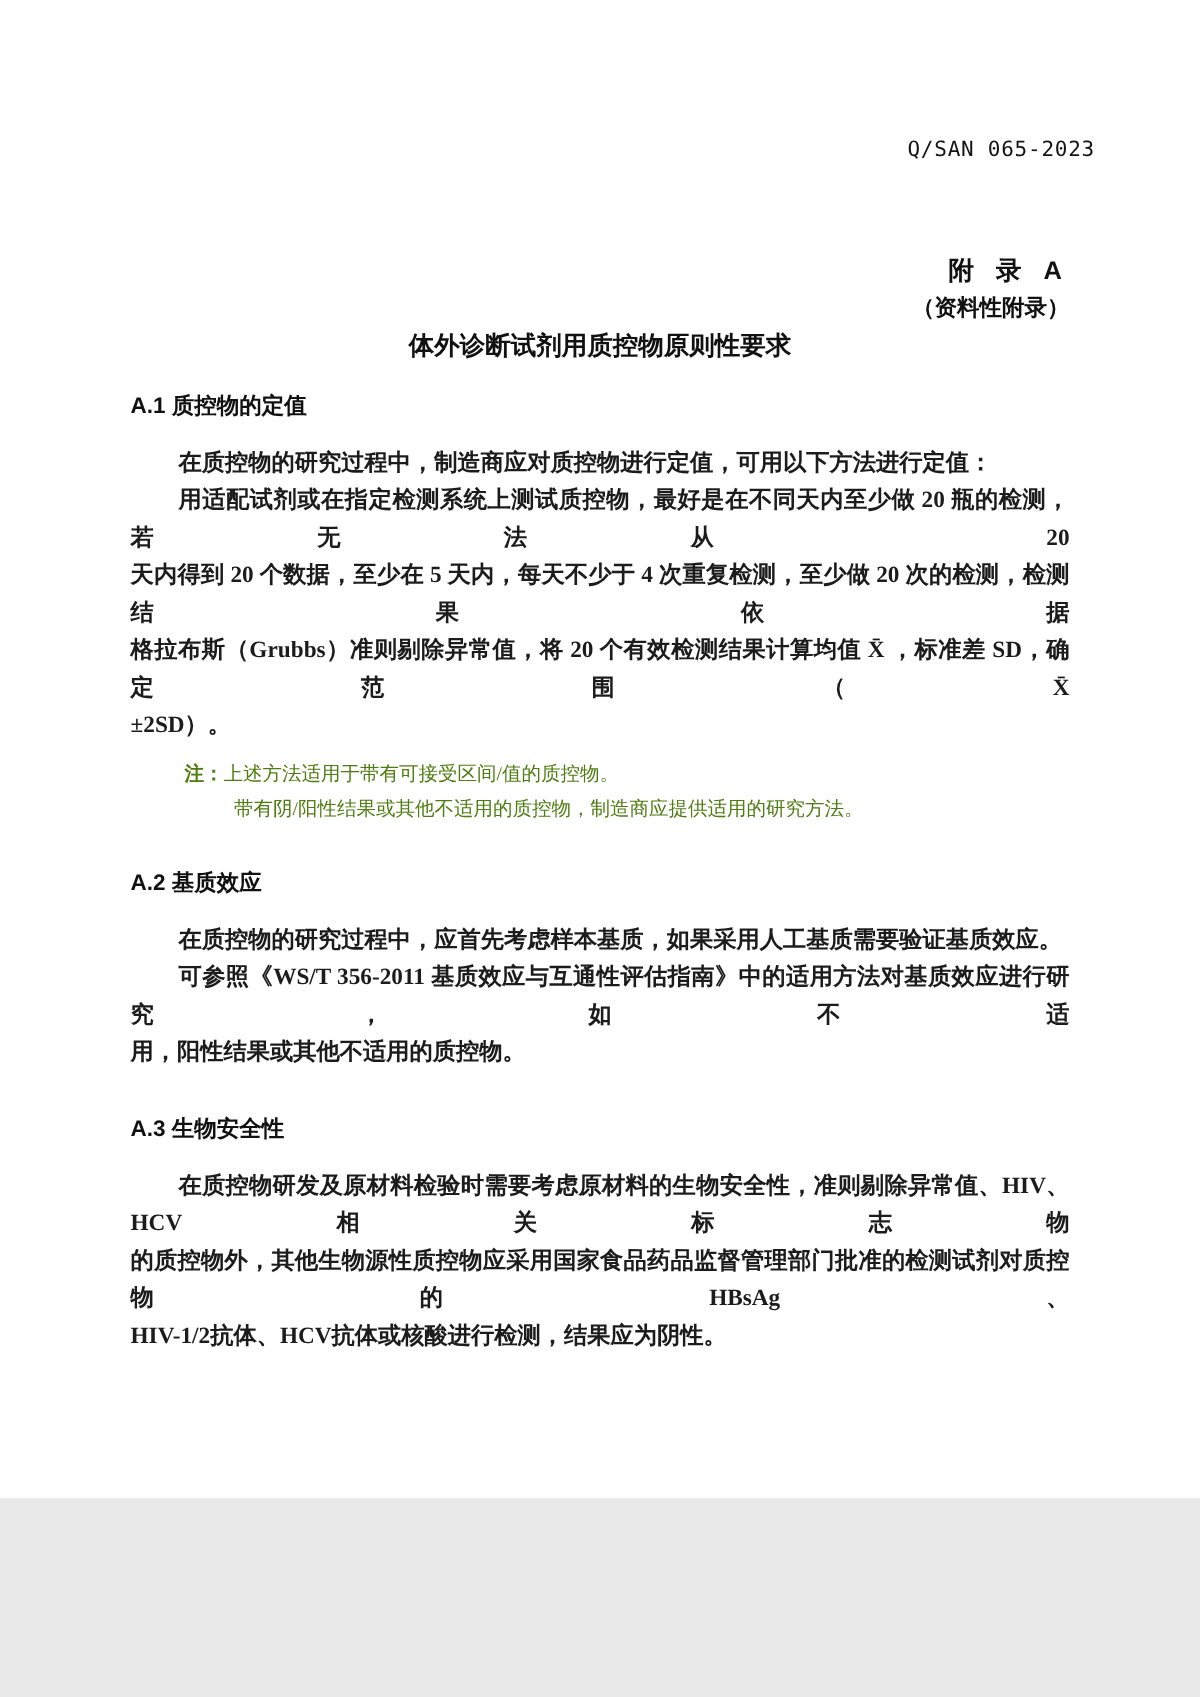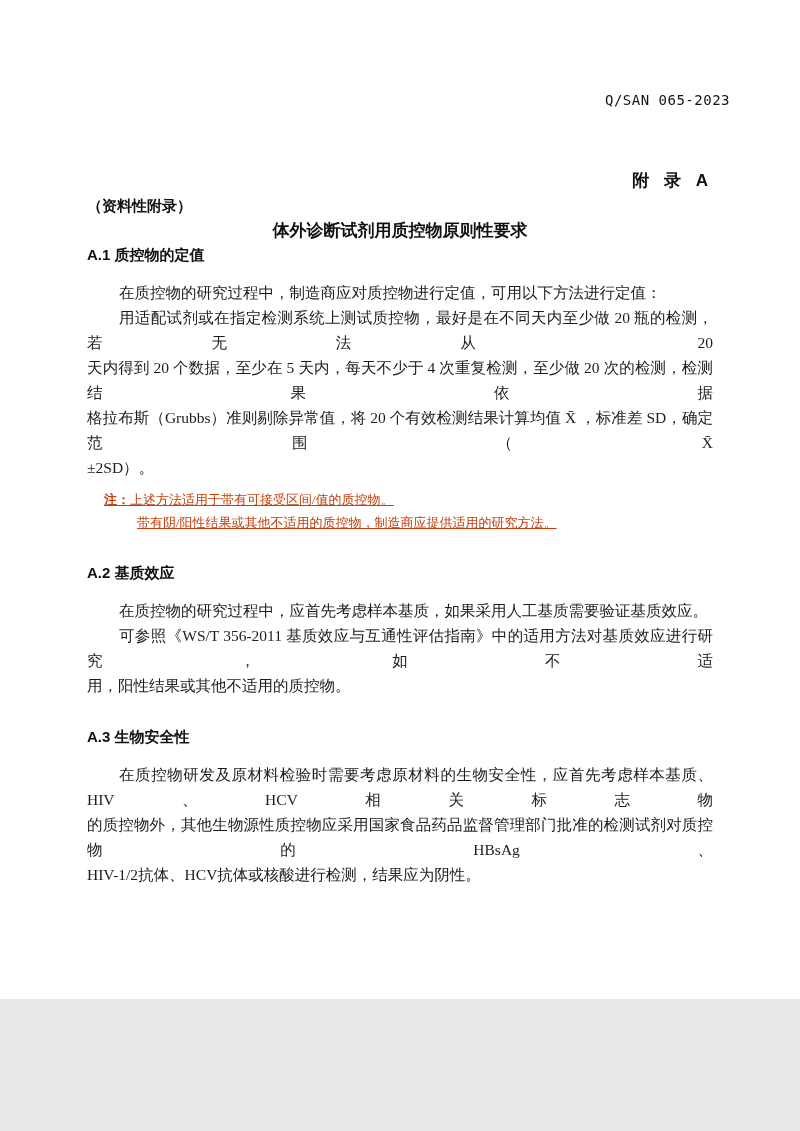--- a/index.html
+++ b/index.html
@@ -32,55 +32,55 @@
   .app-title-1, .app-title-3 {
     text-align: center;
     font-family: "Liberation Sans", "DejaVu Sans", sans-serif;
     font-weight: bold;
     font-size: 17px;
     line-height: 26px;
     color: #111;
   }
   .app-title-1 { letter-spacing: 5px; text-align: right; }
   .app-title-2 {
-    text-align: left;
+    text-align: right;
     font-family: "Liberation Sans", "DejaVu Sans", sans-serif;
     font-weight: bold;
     font-size: 15px;
     line-height: 24px;
     color: #111;
   }
   .sec-heading {
+    margin-top: 16px;
     font-family: "Liberation Sans", "DejaVu Sans", sans-serif;
     font-weight: bold;
     font-size: 15px;
     line-height: 22px;
     color: #111;
   }
   .sec-heading.gap-lg { margin-top: 28px; }
-  .body-block { margin-top: 14px; }
+  .body-block { margin-top: 14px; font-weight: bold; }
   .bline {
     font-size: 15.5px;
     line-height: 25px;
     white-space: nowrap;
     color: #1c1c1c;
   }
   .bline.indent { text-indent: 32px; }
   .bline.full {
     white-space: normal;
     text-align: justify;
     text-align-last: justify;
   }
   .note {
     margin-top: 8px;
-    margin-left: 17px;
+    margin-left: 36px;
     font-size: 13px;
     line-height: 23px;
-    color: #c2410c;
-    text-decoration: underline;
+    color: #4d7c0f;
   }
   .note-label {
     font-family: "Liberation Sans", "DejaVu Sans", sans-serif;
     font-weight: bold;
   }
   .note-line2 { margin-left: 33px; }
   .page-number {
     position: absolute;
     top: 1095px;
     left: 703px;
@@ -118,21 +118,21 @@
 
     <div class="sec-heading gap-lg">A.2 基质效应</div>
     <div class="body-block">
       <div class="bline indent">在质控物的研究过程中，应首先考虑样本基质，如果采用人工基质需要验证基质效应。</div>
       <div class="bline indent full">可参照《WS/T 356-2011 基质效应与互通性评估指南》中的适用方法对基质效应进行研究，如不适</div>
       <div class="bline">用，阳性结果或其他不适用的质控物。</div>
     </div>
 
     <div class="sec-heading gap-lg">A.3 生物安全性</div>
     <div class="body-block">
-      <div class="bline indent full">在质控物研发及原材料检验时需要考虑原材料的生物安全性，应首先考虑样本基质、HIV、HCV相关标志物</div>
+      <div class="bline indent full">在质控物研发及原材料检验时需要考虑原材料的生物安全性，准则剔除异常值、HIV、HCV相关标志物</div>
       <div class="bline full">的质控物外，其他生物源性质控物应采用国家食品药品监督管理部门批准的检测试剂对质控物的HBsAg、</div>
       <div class="bline">HIV-1/2抗体、HCV抗体或核酸进行检测，结果应为阴性。</div>
     </div>
 
   </div>
 
   <div class="page-number">9</div>
 
 </div>
 

